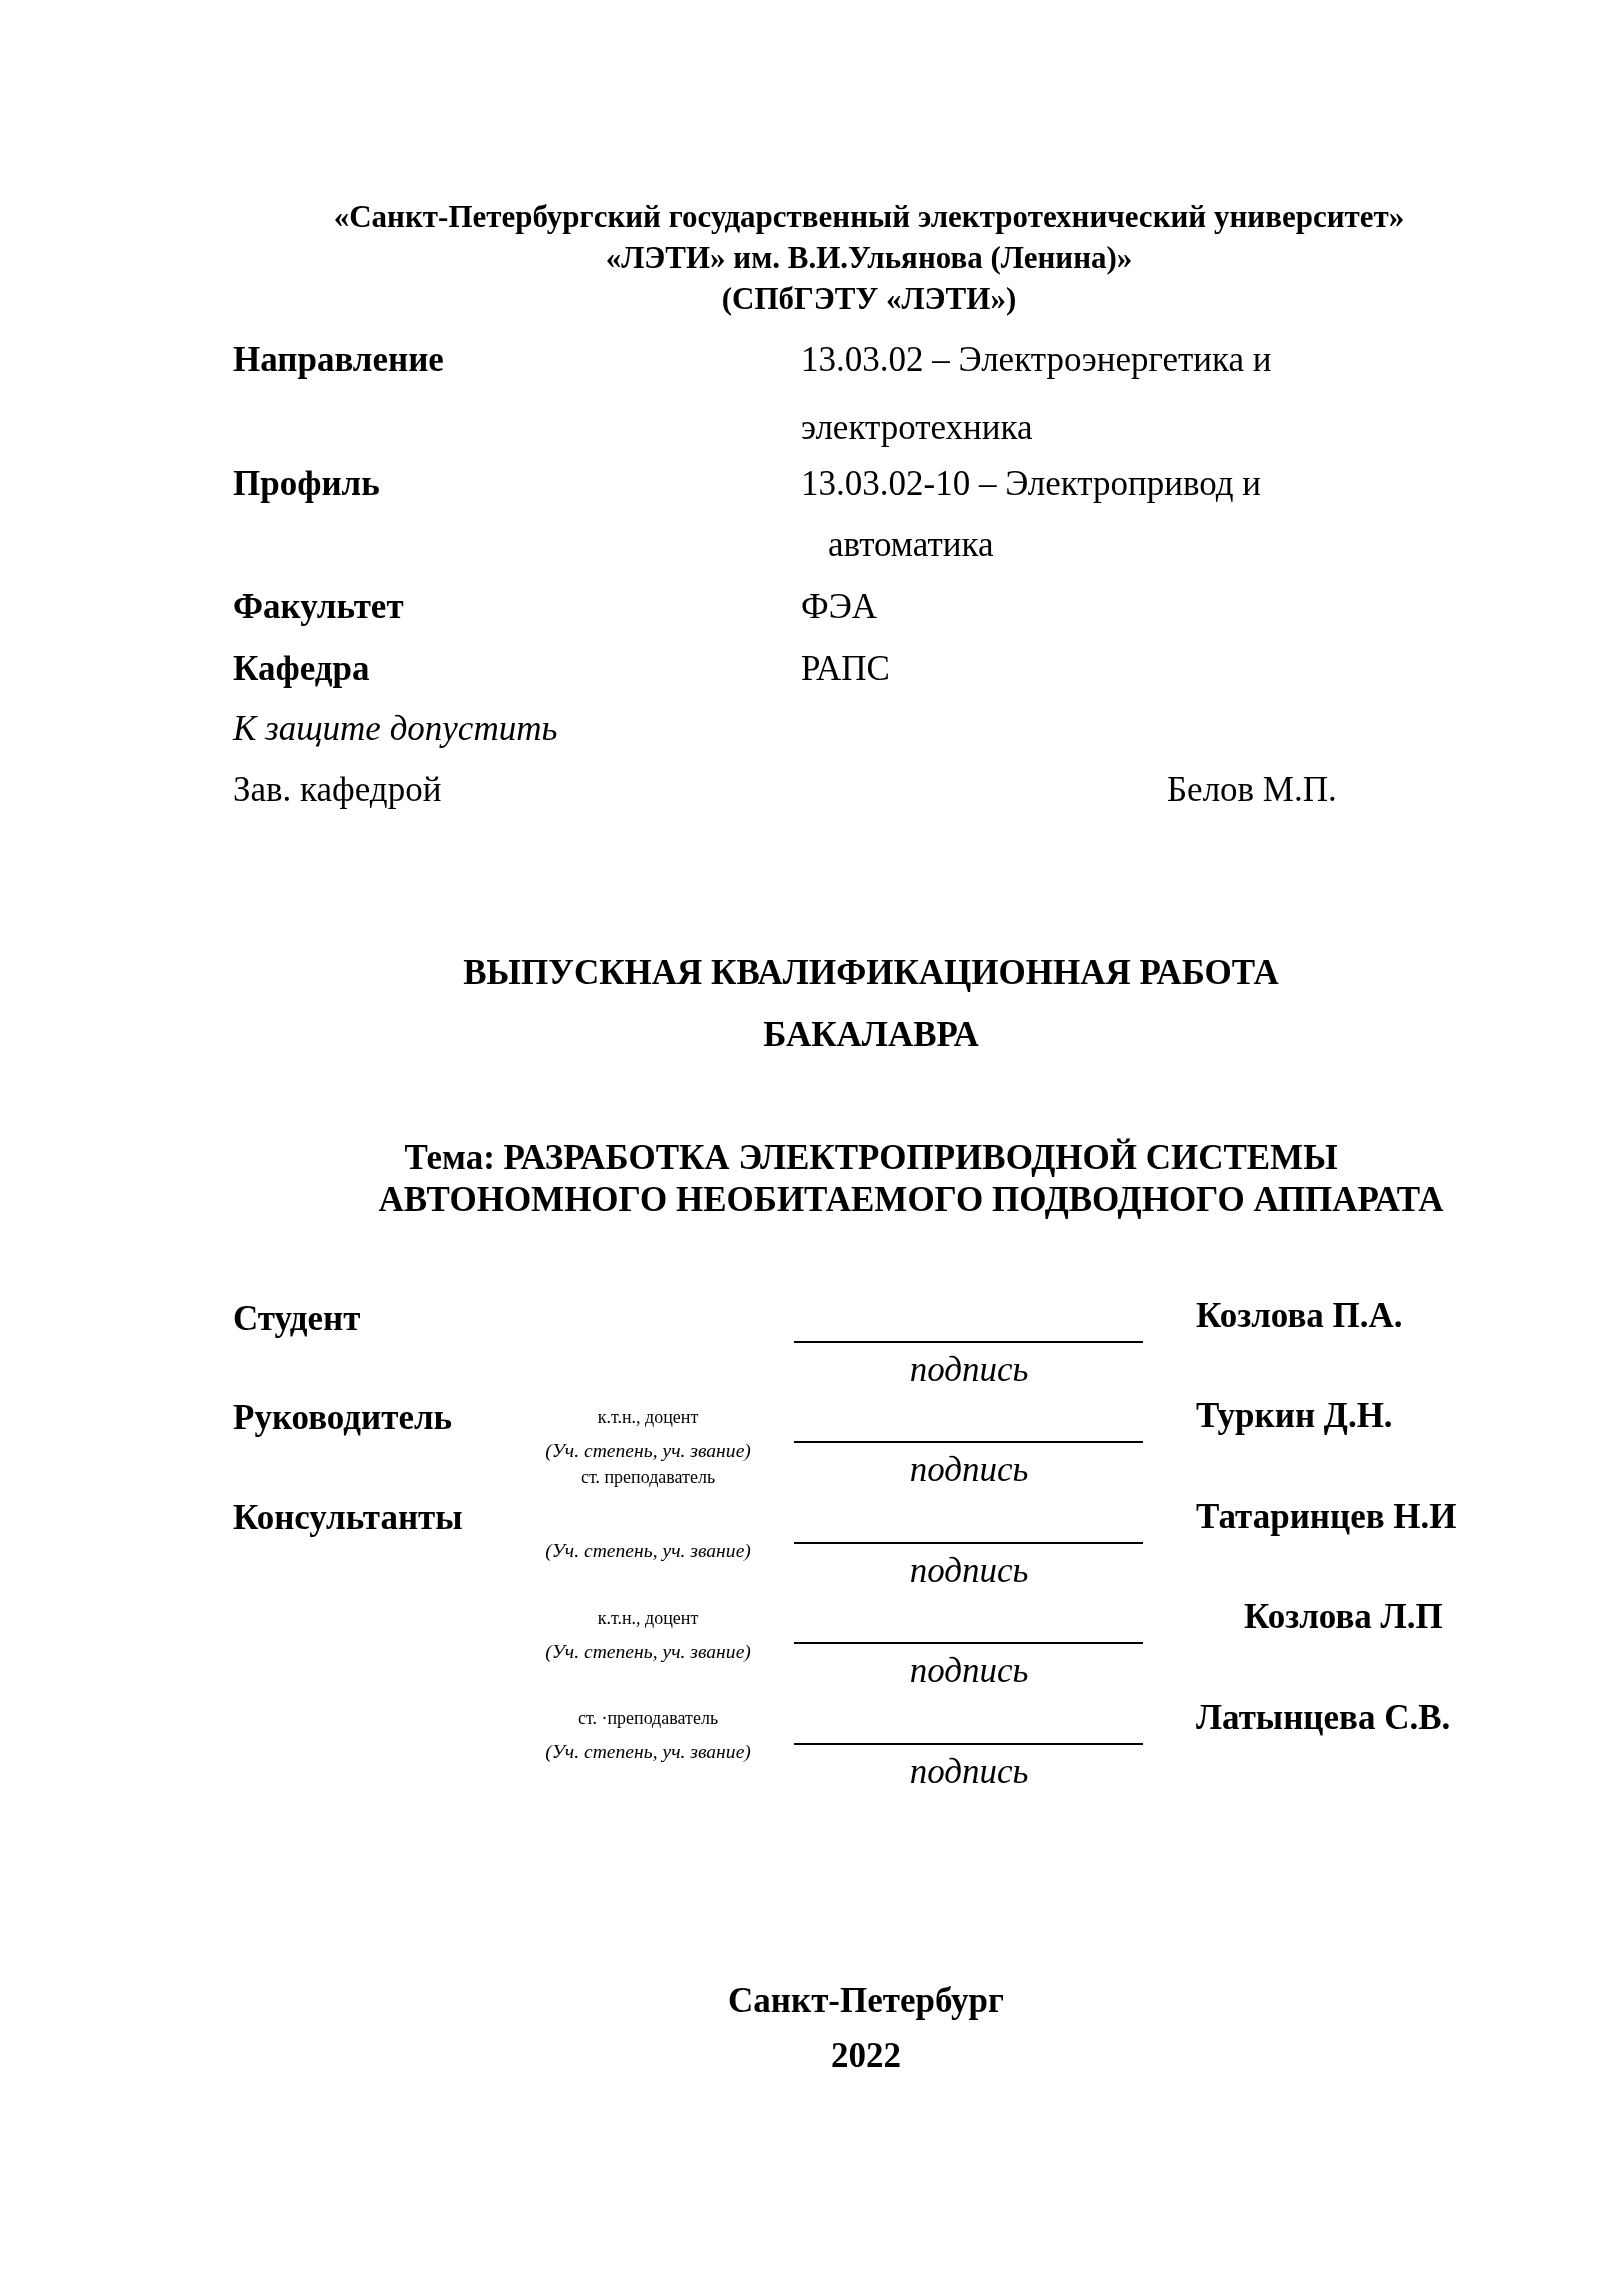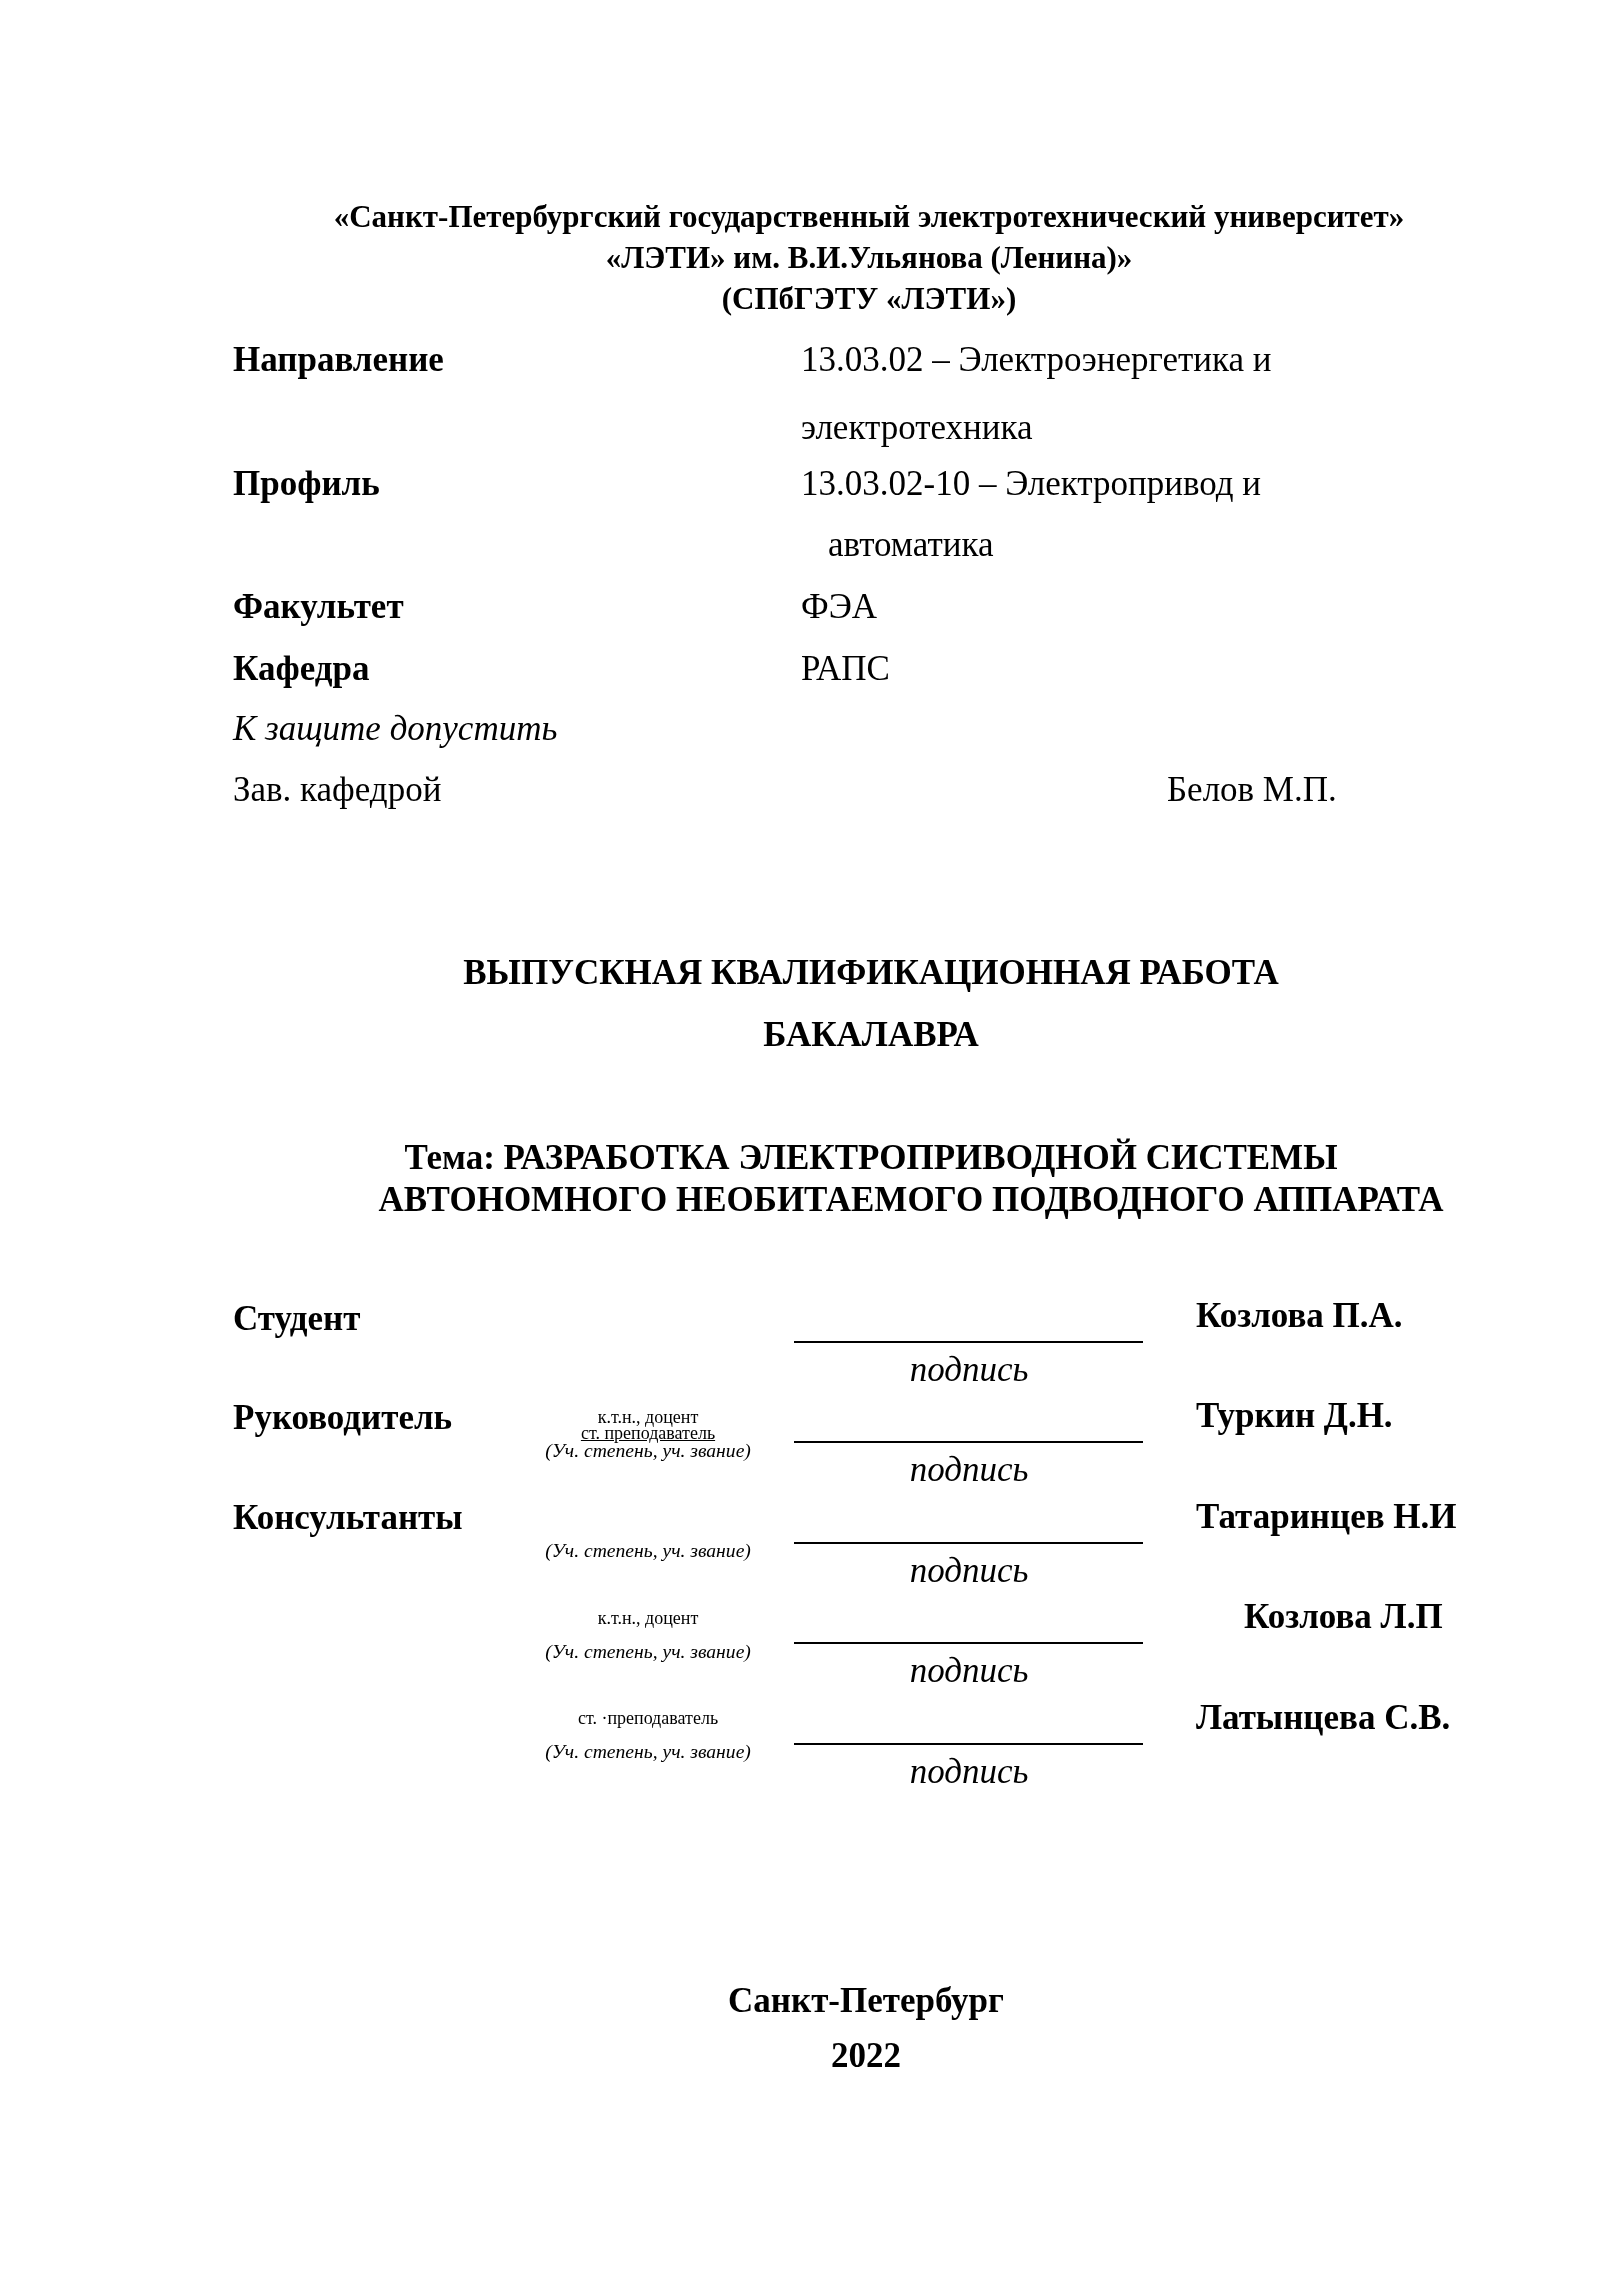--- a/index.html
+++ b/index.html
@@ -62,21 +62,21 @@
   <div class="t sig" style="left:1196px; top:1298px;">Козлова П.А.</div>
 
   <div class="t sig" style="left:233px; top:1400px;">Руководитель</div>
   <div class="t deg c" style="left:648px; top:1408px;">к.т.н., доцент</div>
   <div class="t cap c" style="left:648px; top:1441px;">(Уч. степень, уч. звание)</div>
   <div class="line" style="top:1441px;"></div>
   <div class="t pod c" style="left:969px; top:1452px;">подпись</div>
   <div class="t sig" style="left:1196px; top:1398px;">Туркин Д.Н.</div>
 
   <div class="t sig" style="left:233px; top:1500px;">Консультанты</div>
-  <div class="t deg c" style="left:648px; top:1424px;text-decoration:underline;">ст. преподаватель</div>
+  <div class="t deg c" style="left:648px; top:1468px;">ст. преподаватель</div>
   <div class="t cap c" style="left:648px; top:1541px;">(Уч. степень, уч. звание)</div>
   <div class="line" style="top:1542px;"></div>
   <div class="t pod c" style="left:969px; top:1553px;">подпись</div>
   <div class="t sig" style="left:1196px; top:1499px;">Татаринцев Н.И</div>
 
   <div class="t deg c" style="left:648px; top:1609px;">к.т.н., доцент</div>
   <div class="t cap c" style="left:648px; top:1642px;">(Уч. степень, уч. звание)</div>
   <div class="line" style="top:1642px;"></div>
   <div class="t pod c" style="left:969px; top:1653px;">подпись</div>
   <div class="t sig" style="left:1244px; top:1599px;">Козлова Л.П</div>

